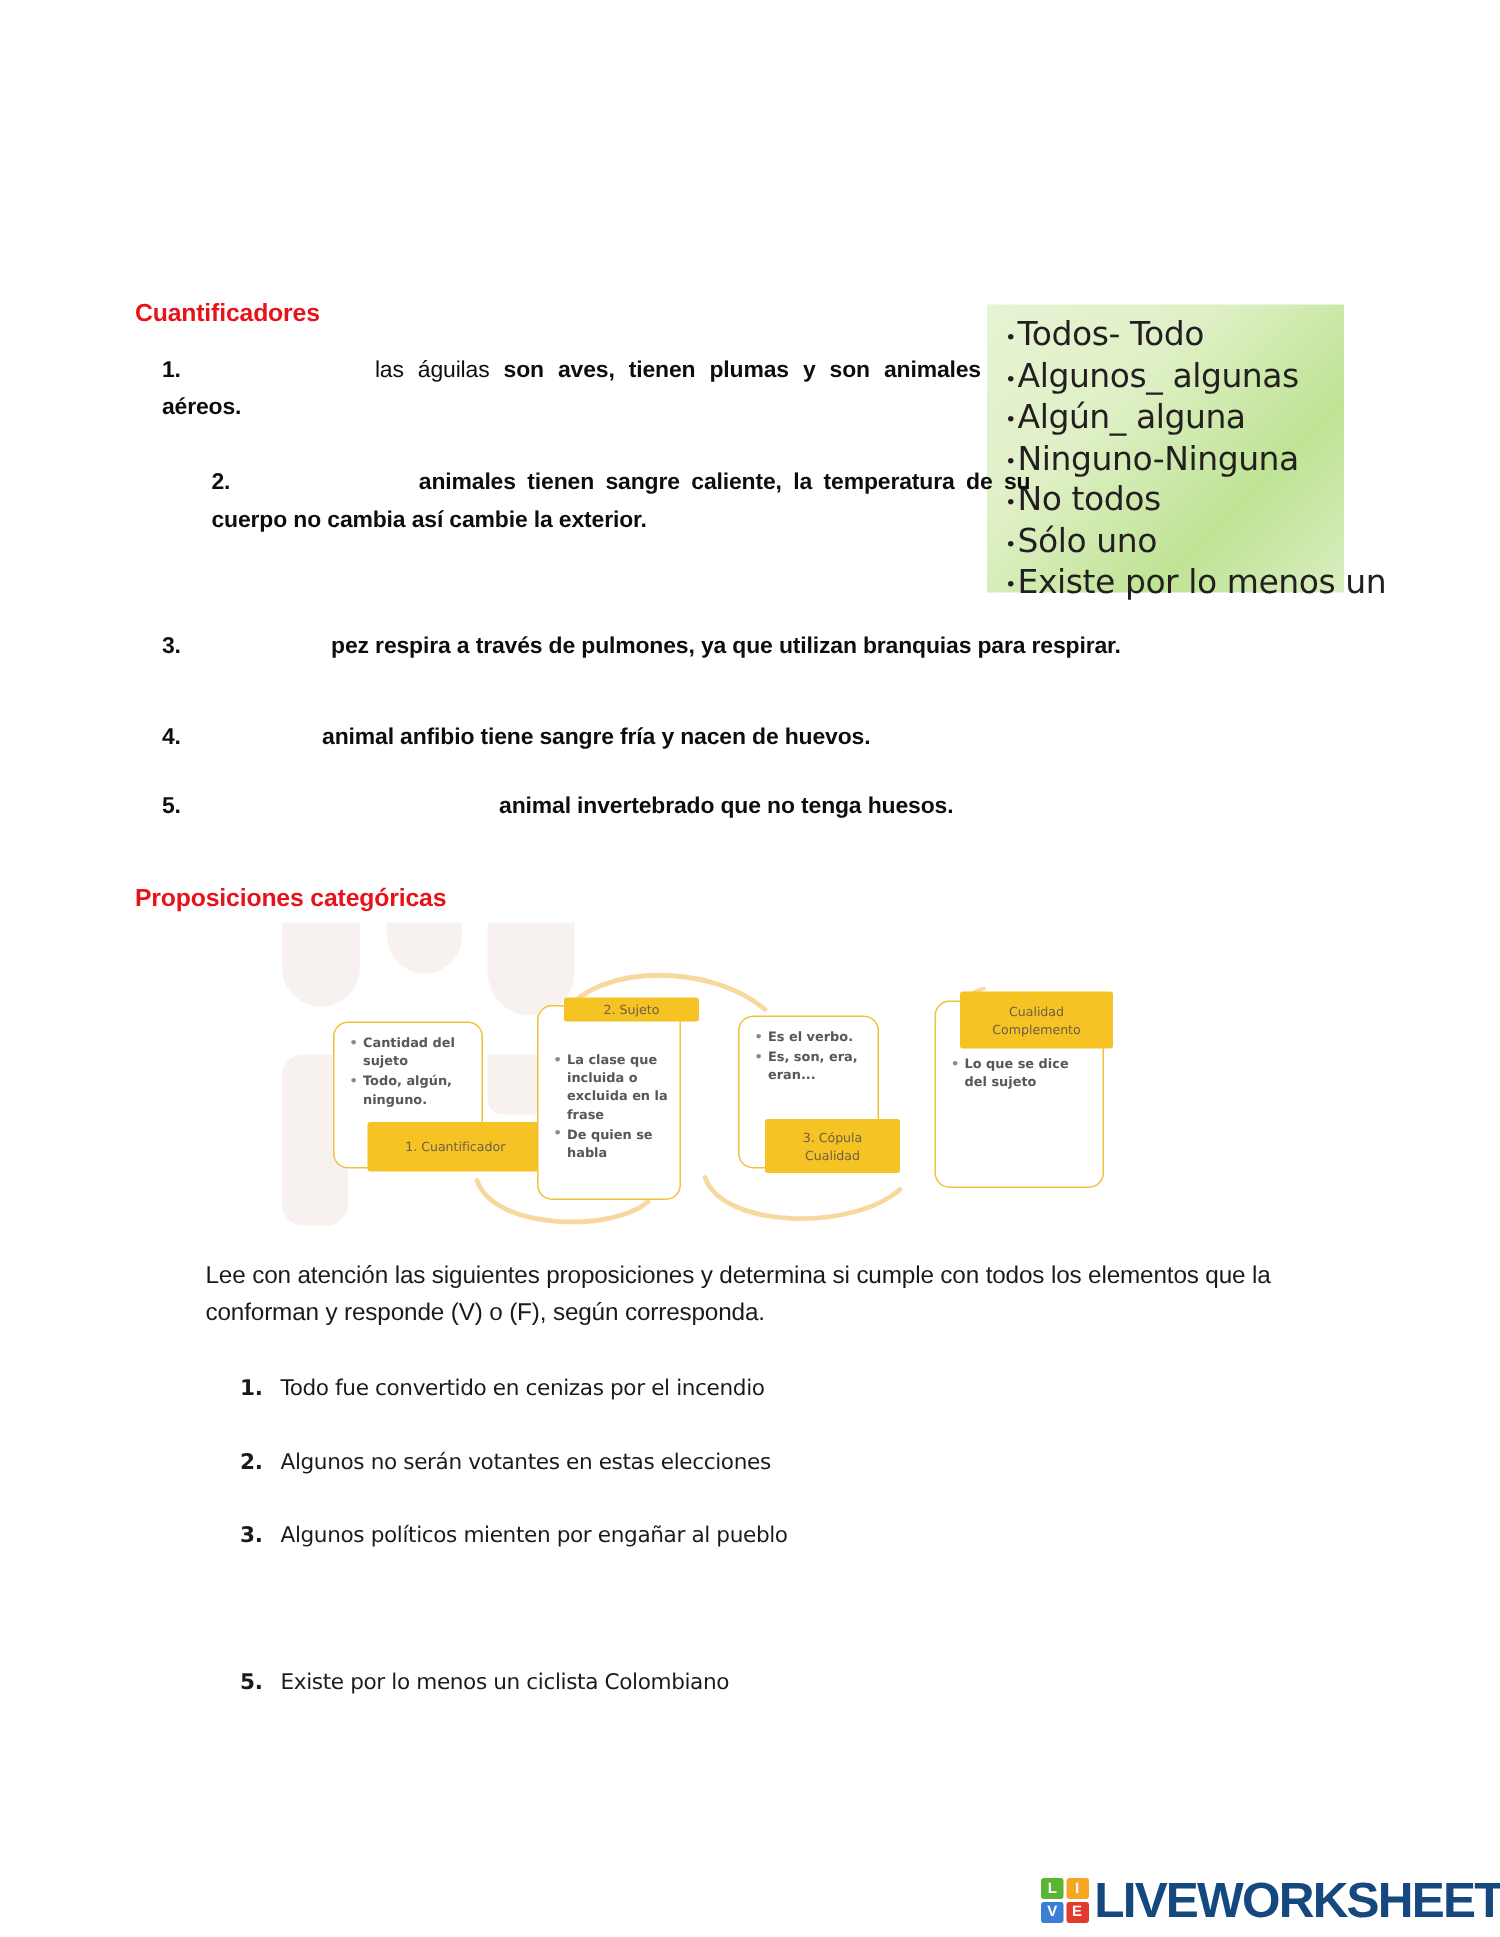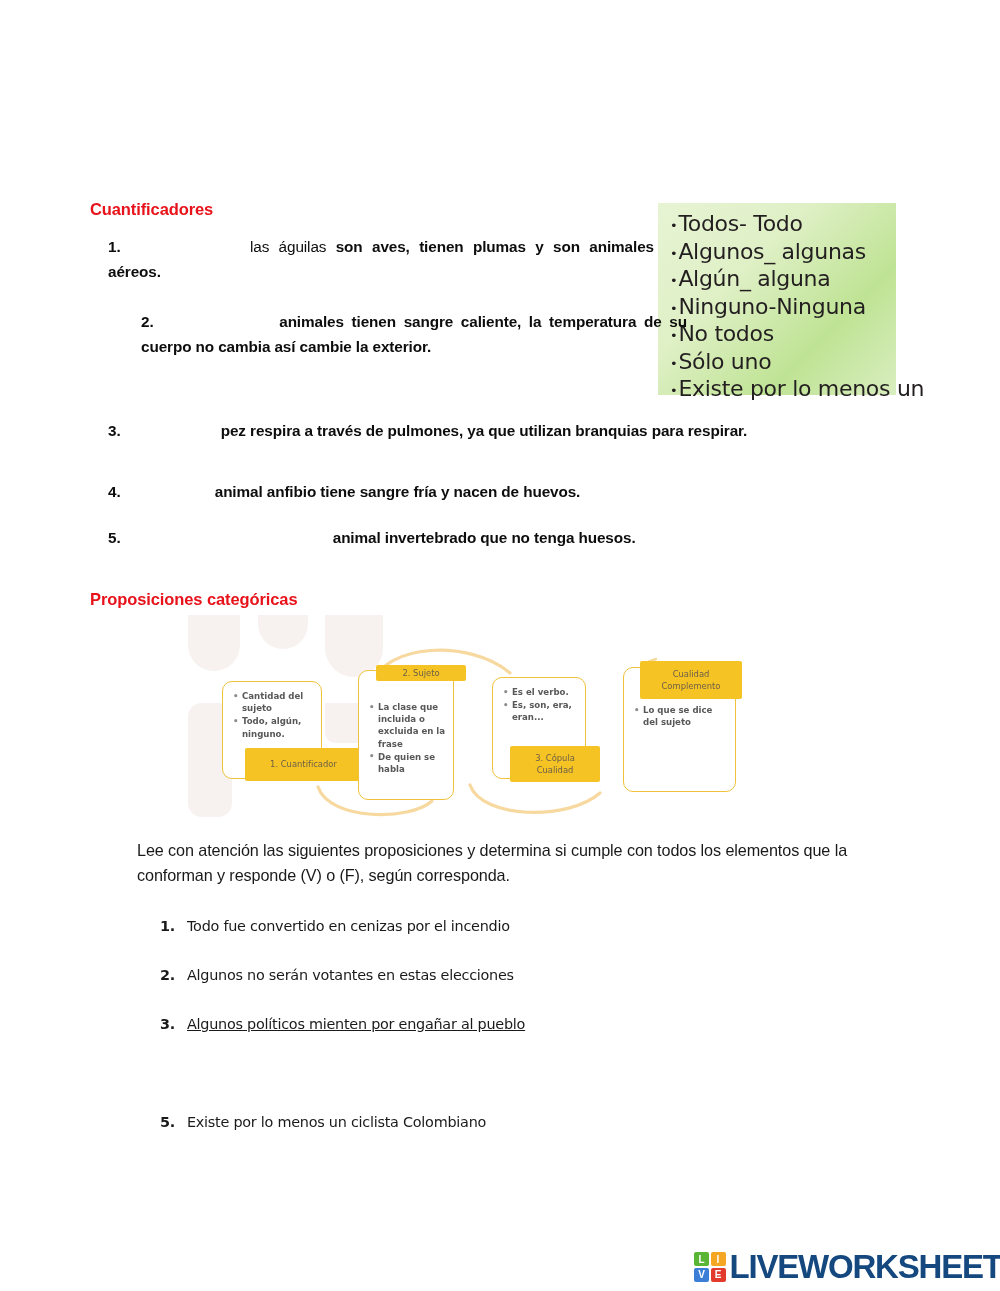--- a/index.html
+++ b/index.html
@@ -192,21 +192,21 @@
     font-family: "DejaVu Sans", sans-serif;
     letter-spacing: -0.25px;
   }
   .prop .pnum {
     display: inline-block;
     width: 27px;
     font-weight: bold;
   }
   #p1 { top: 916px; }
   #p2 { top: 965px; }
-  #p3 { top: 1014px; text-decoration: underline; }
+  #p3 { top: 1014px; }
   #p4 { top: 1063px; }
   #p5 { top: 1112px; }
 
   
   .logo {
     position: absolute;
     left: 694px;
     top: 1248px;
     display: flex;
     align-items: center;

